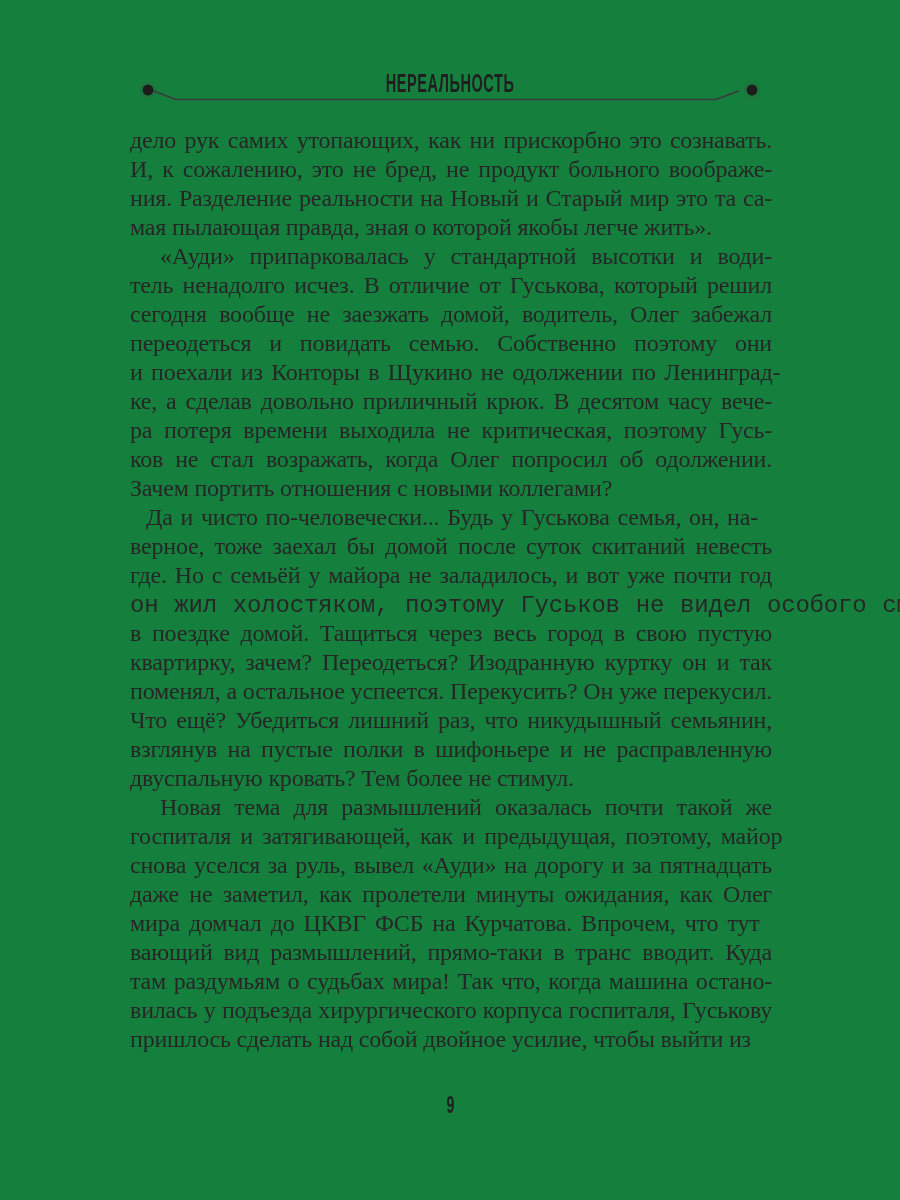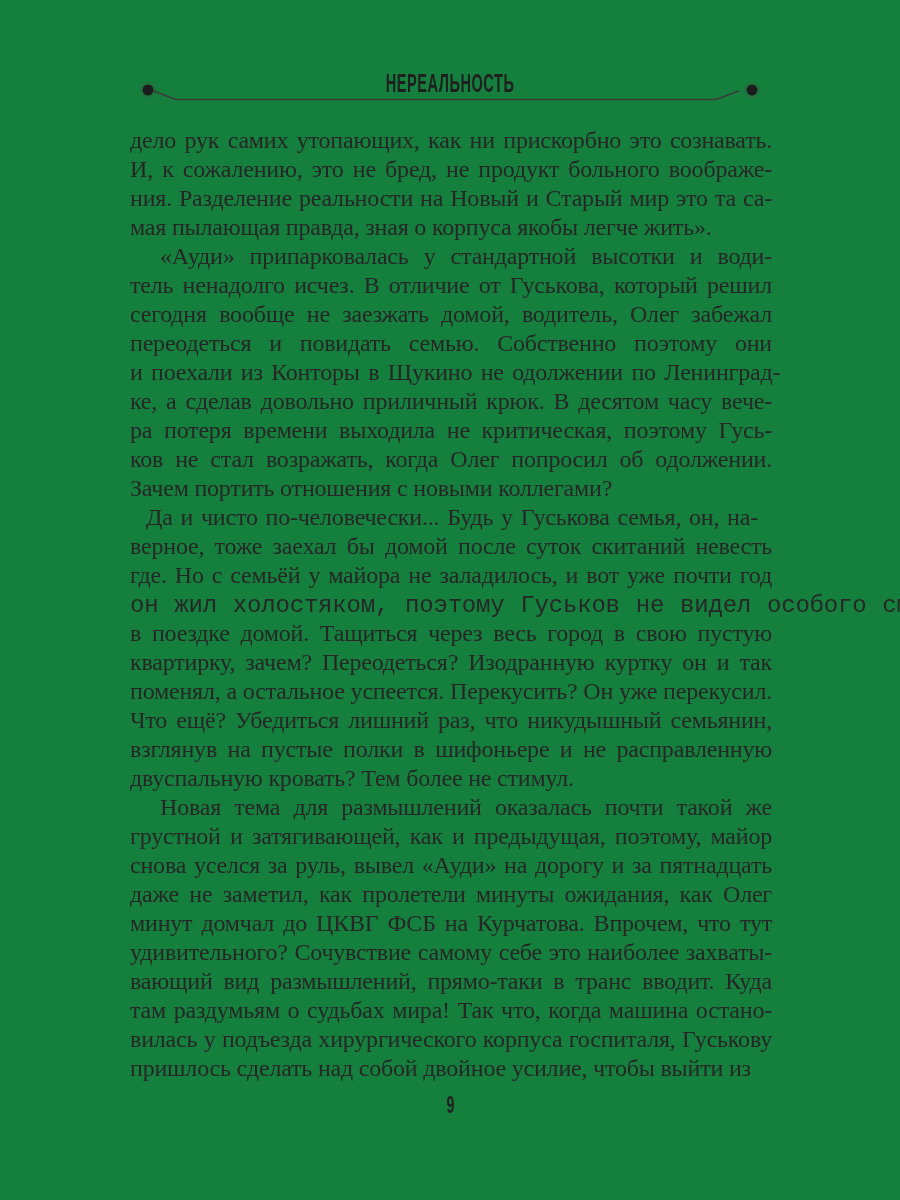--- a/index.html
+++ b/index.html
@@ -107,21 +107,21 @@
       <span>НЕРЕАЛЬНОСТЬ</span>
     </div>
   </div>
 
   <main class="text-block">
 
   <div class="para">
         <div class="line"><span style="word-spacing: 2.64258px;">дело рук самих утопающих, как ни прискорбно это сознавать.</span></div>
         <div class="line"><span style="word-spacing: 3.39931px;">И, к сожалению, это не бред, не продукт больного воображе-</span></div>
         <div class="line"><span style="word-spacing: 1.24375px;">ния. Разделение реальности на Новый и Старый мир это та са-</span></div>
-        <div class="line last"><span>мая пылающая правда, зная о корпуса якобы легче жить».</span></div>
+        <div class="line last"><span>мая пылающая правда, зная о которой якобы легче жить».</span></div>
       </div>
       <div class="para">
         <div class="line first-indent"><span style="word-spacing: 9.33073px;">«Ауди» припарковалась у стандартной высотки и води-</span></div>
         <div class="line"><span style="word-spacing: 3.48438px;">тель ненадолго исчез. В отличие от Гуськова, который решил</span></div>
         <div class="line"><span style="word-spacing: 6.49777px;">сегодня вообще не заезжать домой, водитель, Олег забежал</span></div>
         <div class="line"><span style="word-spacing: 12.138px;">переодеться и повидать семью. Собственно поэтому они</span></div>
         <div class="line"><span style="word-spacing: 2.59201px;">и поехали из Конторы в Щукино не одолжении по Ленинград-</span></div>
         <div class="line"><span style="word-spacing: 3.13368px;">ке, а сделав довольно приличный крюк. В десятом часу вече-</span></div>
         <div class="line"><span style="word-spacing: 5.9442px;">ра потеря времени выходила не критическая, поэтому Гусь-</span></div>
         <div class="line"><span style="word-spacing: 6.24414px;">ков не стал возражать, когда Олег попросил об одолжении.</span></div>
@@ -134,25 +134,24 @@
         <div class="line"><span style="word-spacing: 1.72852px; font-family: Liberation Mono, monospace;">он жил холостяком, поэтому Гуськов не видел особого смысла</span></div>
         <div class="line"><span style="word-spacing: 5.02431px;">в поездке домой. Тащиться через весь город в свою пустую</span></div>
         <div class="line"><span style="word-spacing: 4.25px;">квартирку, зачем? Переодеться? Изодранную куртку он и так</span></div>
         <div class="line"><span style="word-spacing: 0.158482px;">поменял, а остальное успеется. Перекусить? Он уже перекусил.</span></div>
         <div class="line"><span style="word-spacing: 3.32366px;">Что ещё? Убедиться лишний раз, что никудышный семьянин,</span></div>
         <div class="line"><span style="word-spacing: 4.67383px;">взглянув на пустые полки в шифоньере и не расправленную</span></div>
         <div class="line last"><span>двуспальную кровать? Тем более не стимул.</span></div>
       </div>
       <div class="para">
         <div class="line first-indent"><span style="word-spacing: 7.3683px;">Новая тема для размышлений оказалась почти такой же</span></div>
-        <div class="line"><span style="word-spacing: 3.48661px;">грустной и затягивающей, как и предыдущая, поэтому, майор</span></div>
+        <div class="line"><span style="word-spacing: 3.48661px;">госпиталя и затягивающей, как и предыдущая, поэтому, майор</span></div>
         <div class="line"><span style="word-spacing: 2px;">снова уселся за руль, вывел «Ауди» на дорогу и за пятнадцать</span></div>
         <div class="line"><span style="word-spacing: 4.57422px;">даже не заметил, как пролетели минуты ожидания, как Олег</span></div>
-        <div class="line"><span style="word-spacing: 3.27778px;">минут домчал до ЦКВГ ФСБ на Курчатова. Впрочем, что тут</span></div>
-        <div class="line"><span style="word-spacing: 0.869792px;">удивительного? Сочувствие самому себе это наиболее захваты-</span></div>
+        <div class="line"><span style="word-spacing: 3.27778px;">мира домчал до ЦКВГ ФСБ на Курчатова. Впрочем, что тут</span></div>
         <div class="line"><span style="word-spacing: 5.10491px;">вающий вид размышлений, прямо-таки в транс вводит. Куда</span></div>
         <div class="line"><span style="word-spacing: 1.90104px;">там раздумьям о судьбах мира! Так что, когда машина остано-</span></div>
         <div class="line"><span style="word-spacing: 0.640625px;">вилась у подъезда хирургического корпуса госпиталя, Гуськову</span></div>
         <div class="line last"><span>пришлось сделать над собой двойное усилие, чтобы выйти из</span></div>
       </div>
     </main>
 
   <div class="page-number">
     <span>9</span>
   </div>

